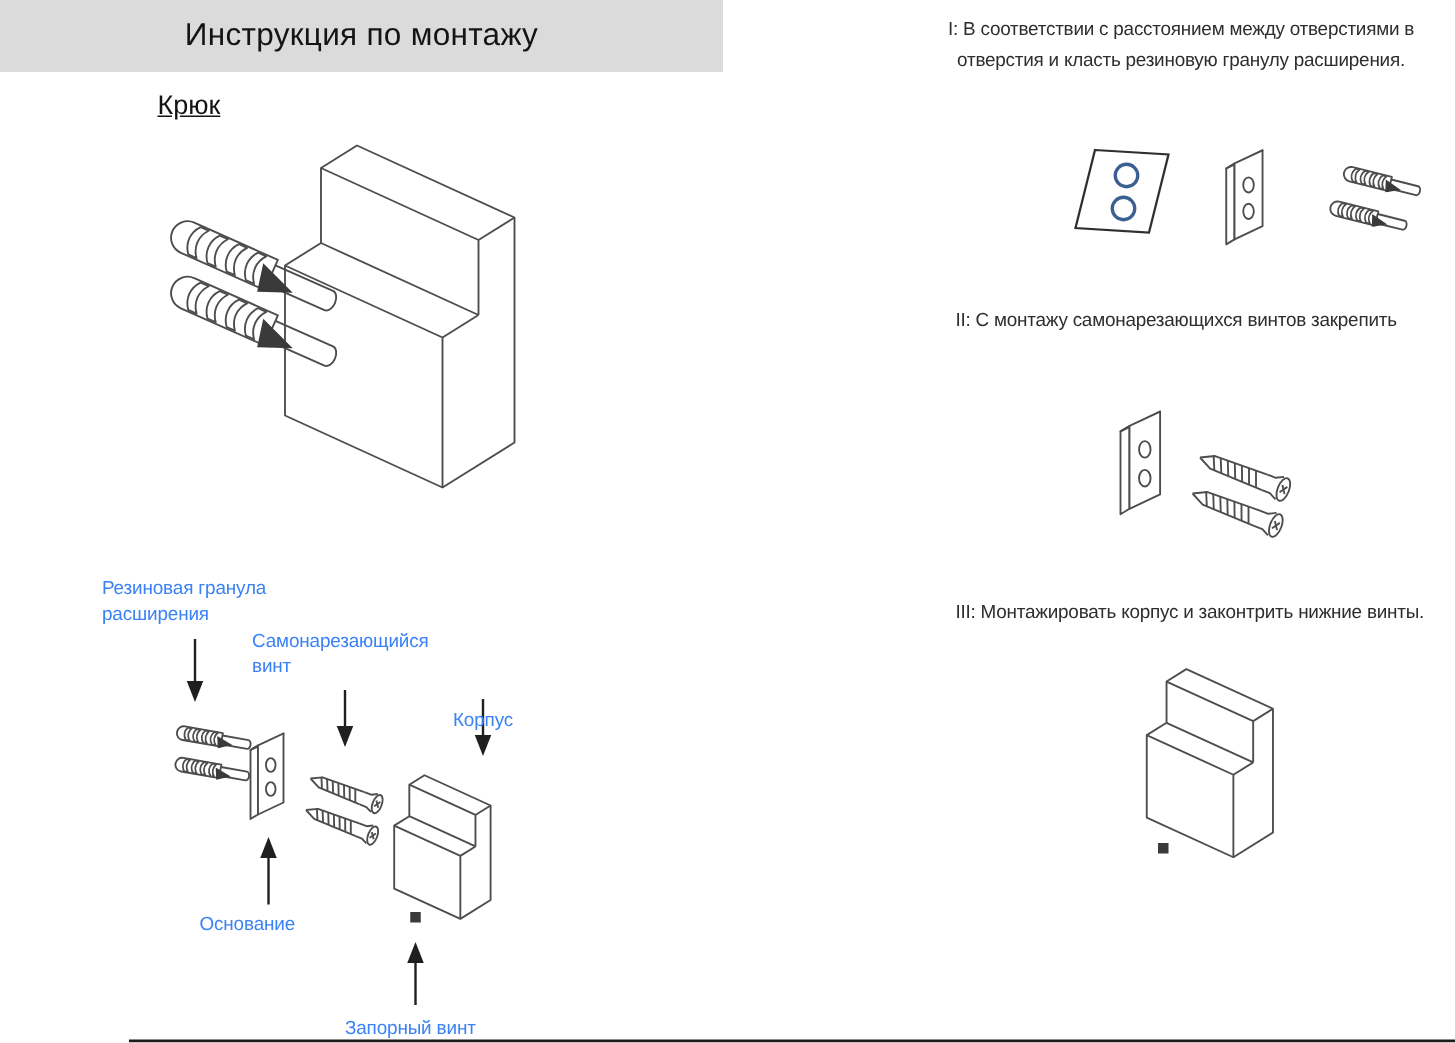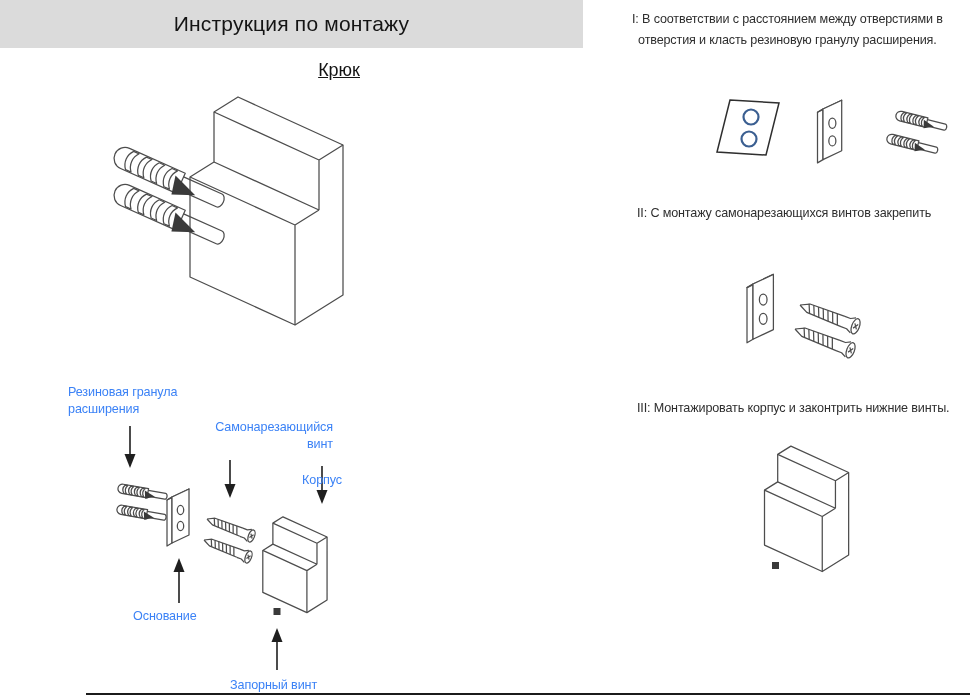--- a/index.html
+++ b/index.html
@@ -2,32 +2,32 @@
 <html><head>
 <meta charset="utf-8">
 <style>
   html,body{margin:0;padding:0;}
   body{
     width:970px;height:695px;position:relative;background:#ffffff;
     font-family:"Liberation Sans",sans-serif;color:#2b2b2b;overflow:hidden;
   }
   .abs{position:absolute;}
   .header-bar{
-    left:0;top:0;width:583px;height:48px;background:#dbdbdb;
+    left:0;top:0;width:482px;height:48px;background:#dbdbdb;
     display:flex;align-items:center;justify-content:center;
   }
   .page-title{font-size:21px;color:#141414;letter-spacing:.2px;}
   .product-subtitle{
-    left:105px;top:60px;width:255px;text-align:right;
+    left:105px;top:60px;width:255px;text-align:left;
     font-size:18px;color:#141414;text-decoration:underline;
   }
   .step{font-size:12.6px;line-height:21px;color:#2e2e2e;letter-spacing:-.15px;text-align:center;}
   .step div{white-space:nowrap;}
   .plabel{font-size:12.6px;line-height:17px;color:#3b82f6;letter-spacing:-.1px;}
-  .center{text-align:right;margin-left:37px;}
+  .center{text-align:left;}
   .bottom-rule{left:86px;right:0;bottom:0;height:2px;background:#1b1b1b;}
   svg{overflow:visible;}
   svg path,svg ellipse,svg rect,svg circle,svg polygon,svg line{
     vector-effect:non-scaling-stroke;
   }
   .art{stroke:#4d4d4d;stroke-width:1.25;fill:none;stroke-linejoin:round;}
   .artf{stroke:#4d4d4d;stroke-width:1.25;fill:#ffffff;stroke-linejoin:round;}
   .dark{fill:#3a3a3a;stroke:none;}
   .arrowline{stroke:#1f1f1f;stroke-width:1.6;fill:none;}
   .arrowhead{fill:#1f1f1f;stroke:none;}

